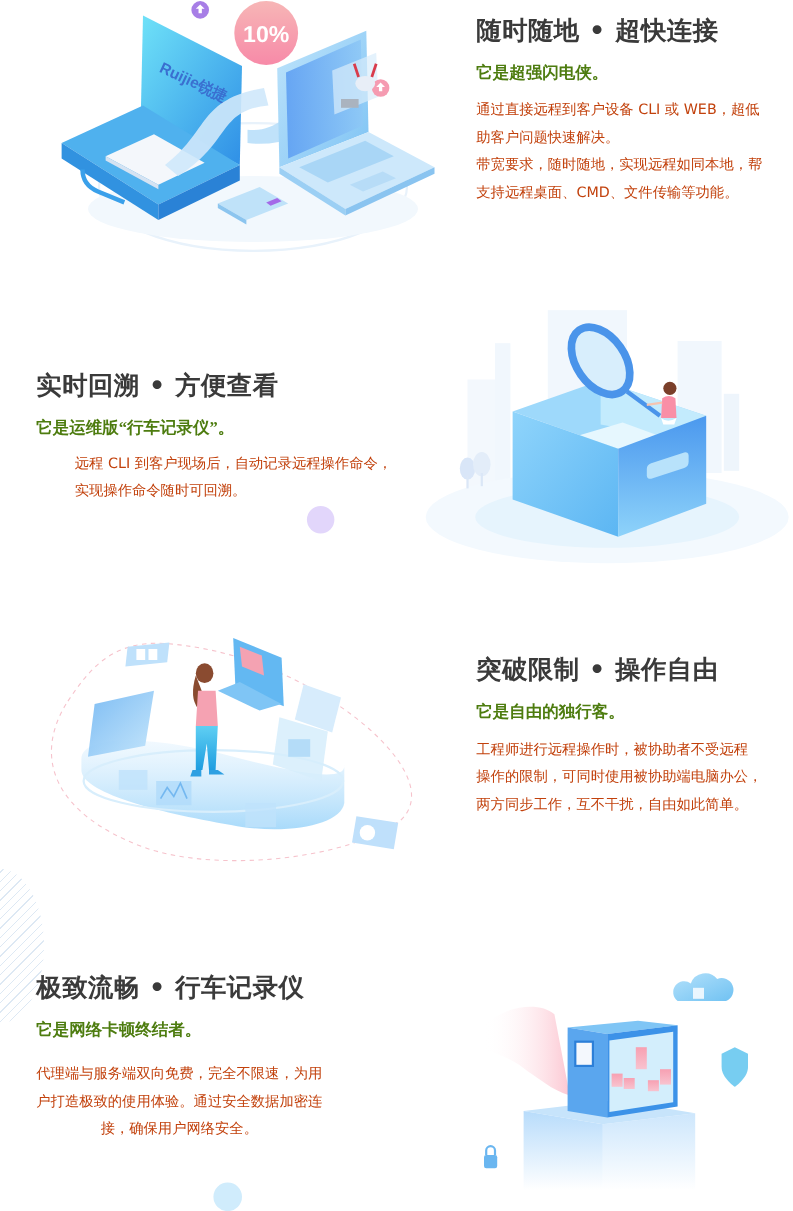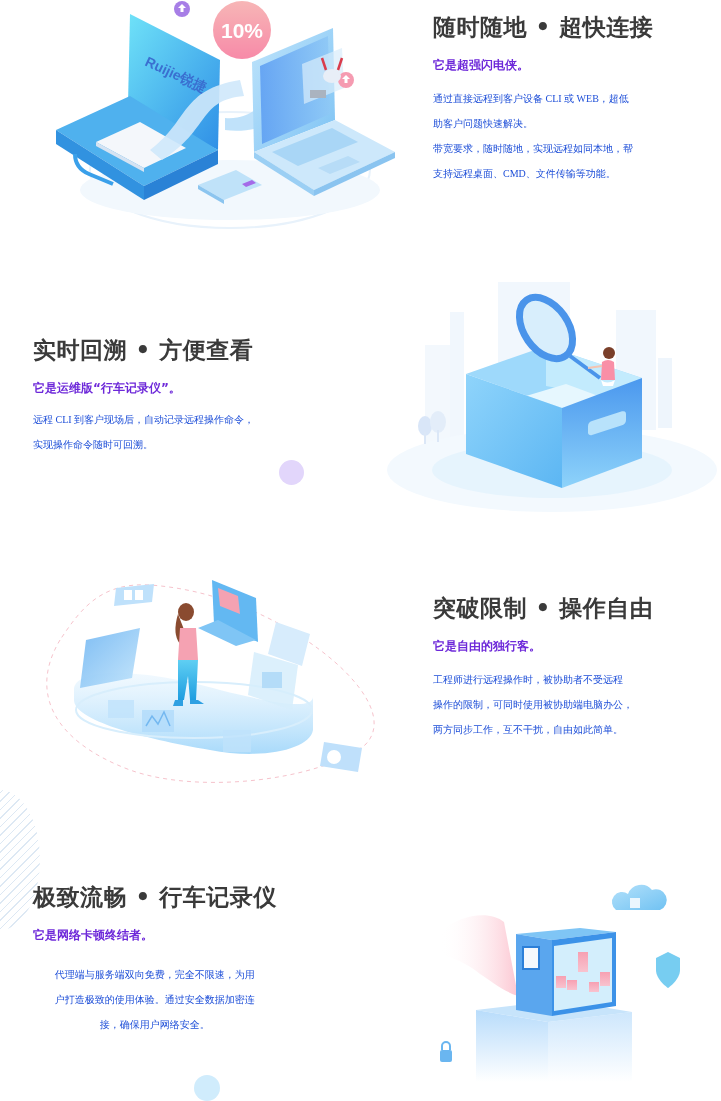--- a/index.html
+++ b/index.html
@@ -1,22 +1,22 @@
 <!DOCTYPE html>
 <html><head>
 <meta charset="utf-8">
 <style>
   * { box-sizing: border-box; margin: 0; padding: 0; }
   html, body { width: 721px; height: 1101px; background: #ffffff; overflow: hidden; }
   body { position: relative; font-family: "DejaVu Sans", "Liberation Sans", sans-serif; color: #333; }
 
   .feature { position: absolute; }
   .title { font-size: 23px; font-weight: bold; color: #3a3a3a; letter-spacing: 0.5px; white-space: nowrap; }
-  .subtitle { font-size: 12px; font-weight: bold; color: #6d28d9; margin-top: 14px; white-space: nowrap; }
-  .desc { font-size: 10px; color: #1d4ed8; line-height: 25px; margin-top: 12px; font-family: Liberation Serif, serif; }
+  .subtitle { font-size: 15px; font-weight: bold; color: #4d7c0f; margin-top: 14px; white-space: nowrap; font-family: Liberation Serif, serif; }
+  .desc { font-size: 13px; color: #c2410c; line-height: 25px; margin-top: 12px; }
   .desc p { white-space: nowrap; }
 
   .illus { position: absolute; overflow: visible; }
 
   .dot { position: absolute; border-radius: 50%; }
   .stripes {
     position: absolute; left: -40px; top: 790px; width: 80px; height: 140px; border-radius: 50%;
     background: repeating-linear-gradient(135deg, rgba(180,205,230,0.45) 0 1px, transparent 1px 6px);
   }
 </style>
@@ -104,21 +104,21 @@
   <path d="M 306 75 l 4 4 h -2.5 v 4 h -3 v -4 h -2.5 z" fill="#fff"></path>
 
   <ellipse cx="292" cy="76" rx="9" ry="7" fill="#e8eef7"></ellipse>
   <path d="M 286 70 l -4 -12 M 298 70 l 4 -12" stroke="#d93c4c" stroke-width="2.5"></path>
   <rect x="270" y="90" width="16" height="8" fill="#aab3bf"></rect>
 </svg>
 
 <section class="feature" style="left:33px;top:335px;">
   <h2 class="title">实时回溯 • 方便查看</h2>
   <h3 class="subtitle">它是运维版“行车记录仪”。</h3>
-  <div class="desc" style="margin-top:10px;">
+  <div class="desc" style="margin-top:10px;margin-left:35px;">
     <p>远程 CLI 到客户现场后，自动记录远程操作命令，</p>
     <p>实现操作命令随时可回溯。</p>
   </div>
 </section>
 
 <svg class="illus" style="left:380px;top:270px;" width="341" height="250" viewBox="0 0 341 250">
   <defs>
     <linearGradient id="g2a" x1="0" y1="0" x2="1" y2="1">
         <stop offset="0" stop-color="#8fd4fb"></stop>
         <stop offset="1" stop-color="#5cb6f3"></stop>

